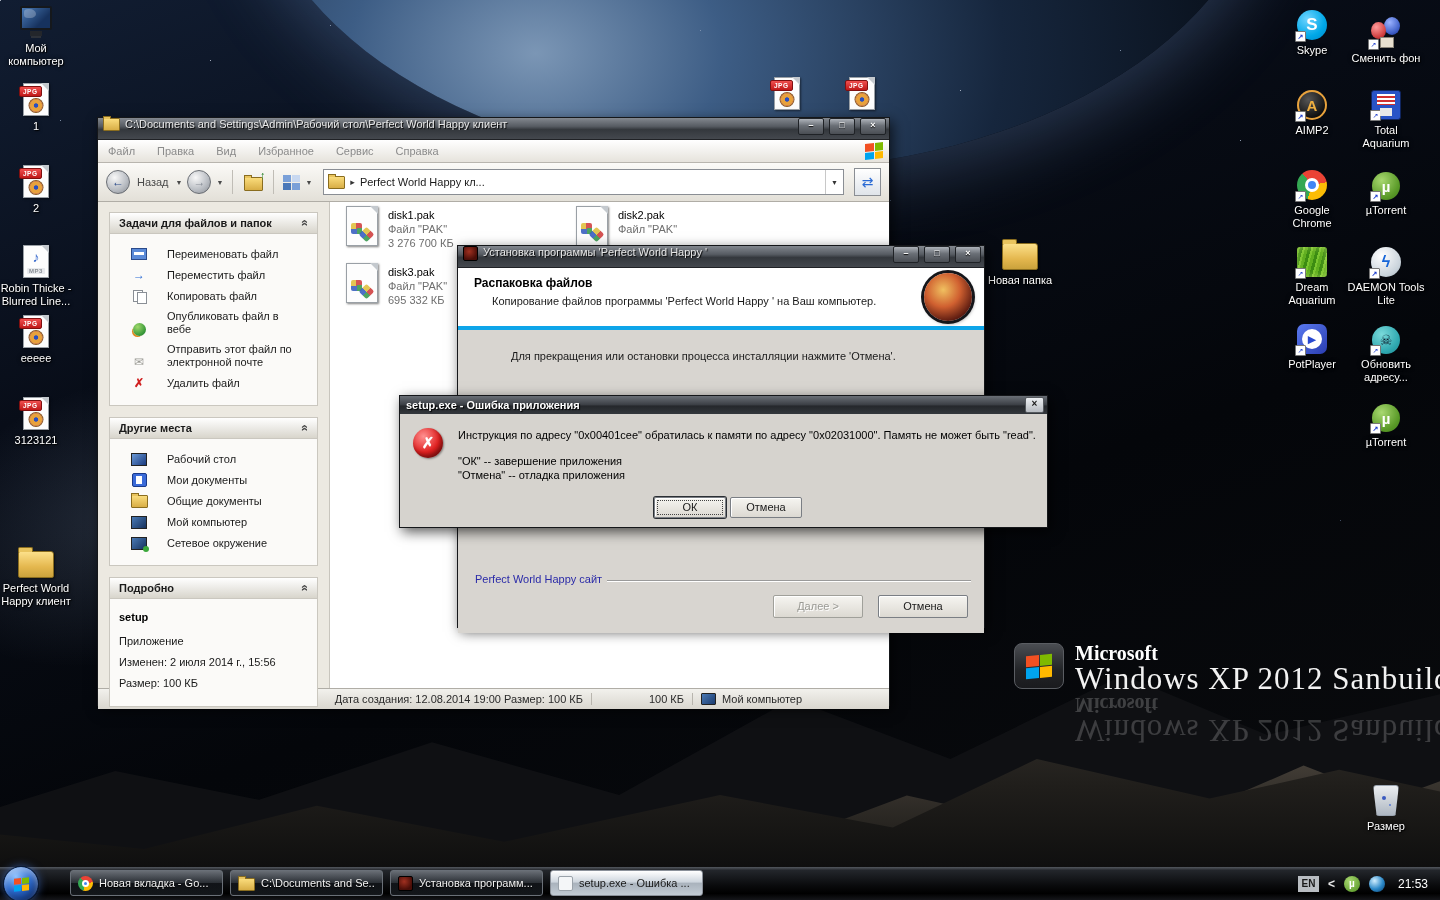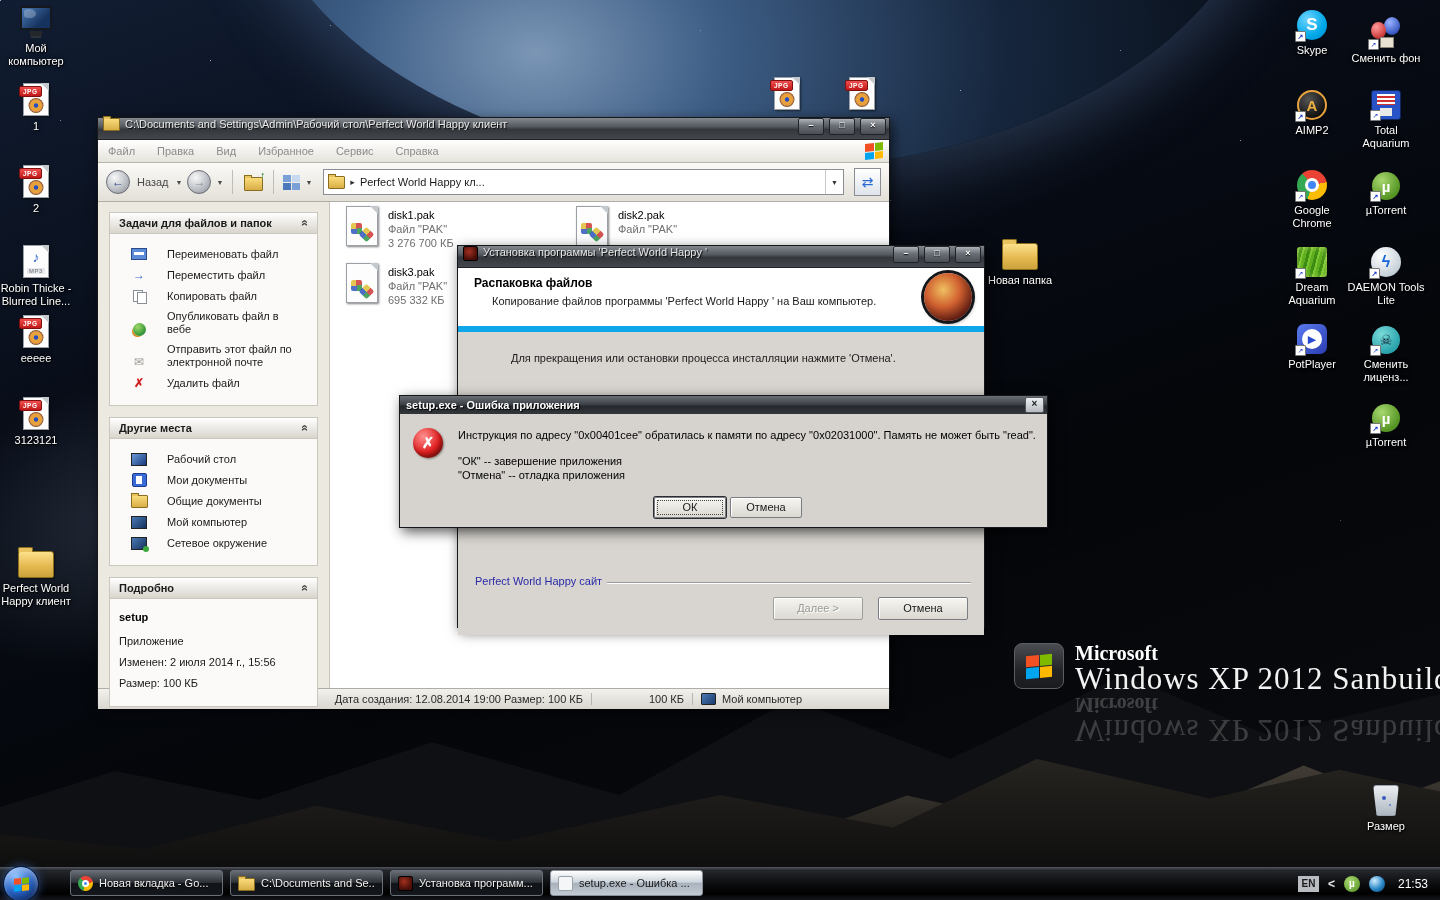--- a/index.html
+++ b/index.html
@@ -188,21 +188,21 @@
     display:flex;align-items:center;font-size:11px;color:#2a2a2a;text-align:right;}
   .sbar .s1{flex:1;padding:0 8px;white-space:nowrap;overflow:hidden;}
   .sbar .s2{width:84px;border-left:1px solid #b8b5ae;padding:0 8px;flex:none;}
   .sbar .s3{width:180px;border-left:1px solid #b8b5ae;padding:0 8px;display:flex;gap:6px;align-items:center;flex:none;}
   .mini-mon{width:13px;height:10px;background:linear-gradient(135deg,#4a7ab5,#1a3a6e);border:1px solid #222;border-radius:1px;flex:none;}
 
   
   .installer{left:457px;top:245px;width:528px;height:383px;z-index:3;}
   .inst-icon-s{width:13px;height:13px;border-radius:2px;flex:none;
     background:radial-gradient(circle at 40% 35%,#a03020,#4a0e08 70%);border:1px solid #000;}
-  .inst-head{height:58px;background:#fff;position:relative;border-bottom:6px solid #0ea5e9;}
+  .inst-head{height:58px;background:#fff;position:relative;border-bottom:4px solid #0ea5e9;}
   .ih-title{position:absolute;left:16px;top:8px;font-size:12px;font-weight:bold;color:#000;}
   .ih-sub{position:absolute;left:34px;top:26px;width:400px;font-size:11px;color:#1a1a1a;line-height:14px;}
   .ih-icon{position:absolute;right:12px;top:5px;width:48px;height:48px;border-radius:50%;
     background:radial-gradient(circle at 40% 35%,#f0c060 0%,#d06030 40%,#5a1a10 75%,#1a0a08 100%);
     box-shadow:0 0 0 3px #15161a,1px 2px 4px rgba(0,0,0,.6);}
   .inst-body{position:relative;height:303px;background:#d8d5d0;}
   .inst-text{position:absolute;left:53px;top:19px;width:430px;font-size:11px;line-height:15px;color:#1a1a1a;}
   .groupline{position:absolute;left:13px;right:13px;top:250px;border-top:1px solid #9a9a9a;box-shadow:0 1px 0 #fff;}
   .gleg{position:absolute;left:12px;top:243px;background:#d8d5d0;padding:0 5px;font-size:11px;color:#2a2aa8;}
   .btn{position:absolute;width:90px;height:23px;background:linear-gradient(180deg,#f6f5f1,#dcd9d2);
@@ -455,21 +455,21 @@
     </div>
   <div class="lbl">PotPlayer</div>
 </div>
 <div class="dicon" style="left:1350px;top:320px">
   <div class="ibox">
       <div class="circle ic-skullb">
         <span>☠</span>
         <span class="sc"></span>
       </div>
     </div>
-  <div class="lbl">Сменить лиценз...</div>
+  <div class="lbl">Обновить адресу...</div>
 </div>
 <div class="dicon" style="left:1350px;top:398px">
   <div class="ibox">
       <div class="circle ic-ut">
         <span>µ</span>
         <span class="sc"></span>
       </div>
     </div>
   <div class="lbl">µTorrent</div>
 </div>

